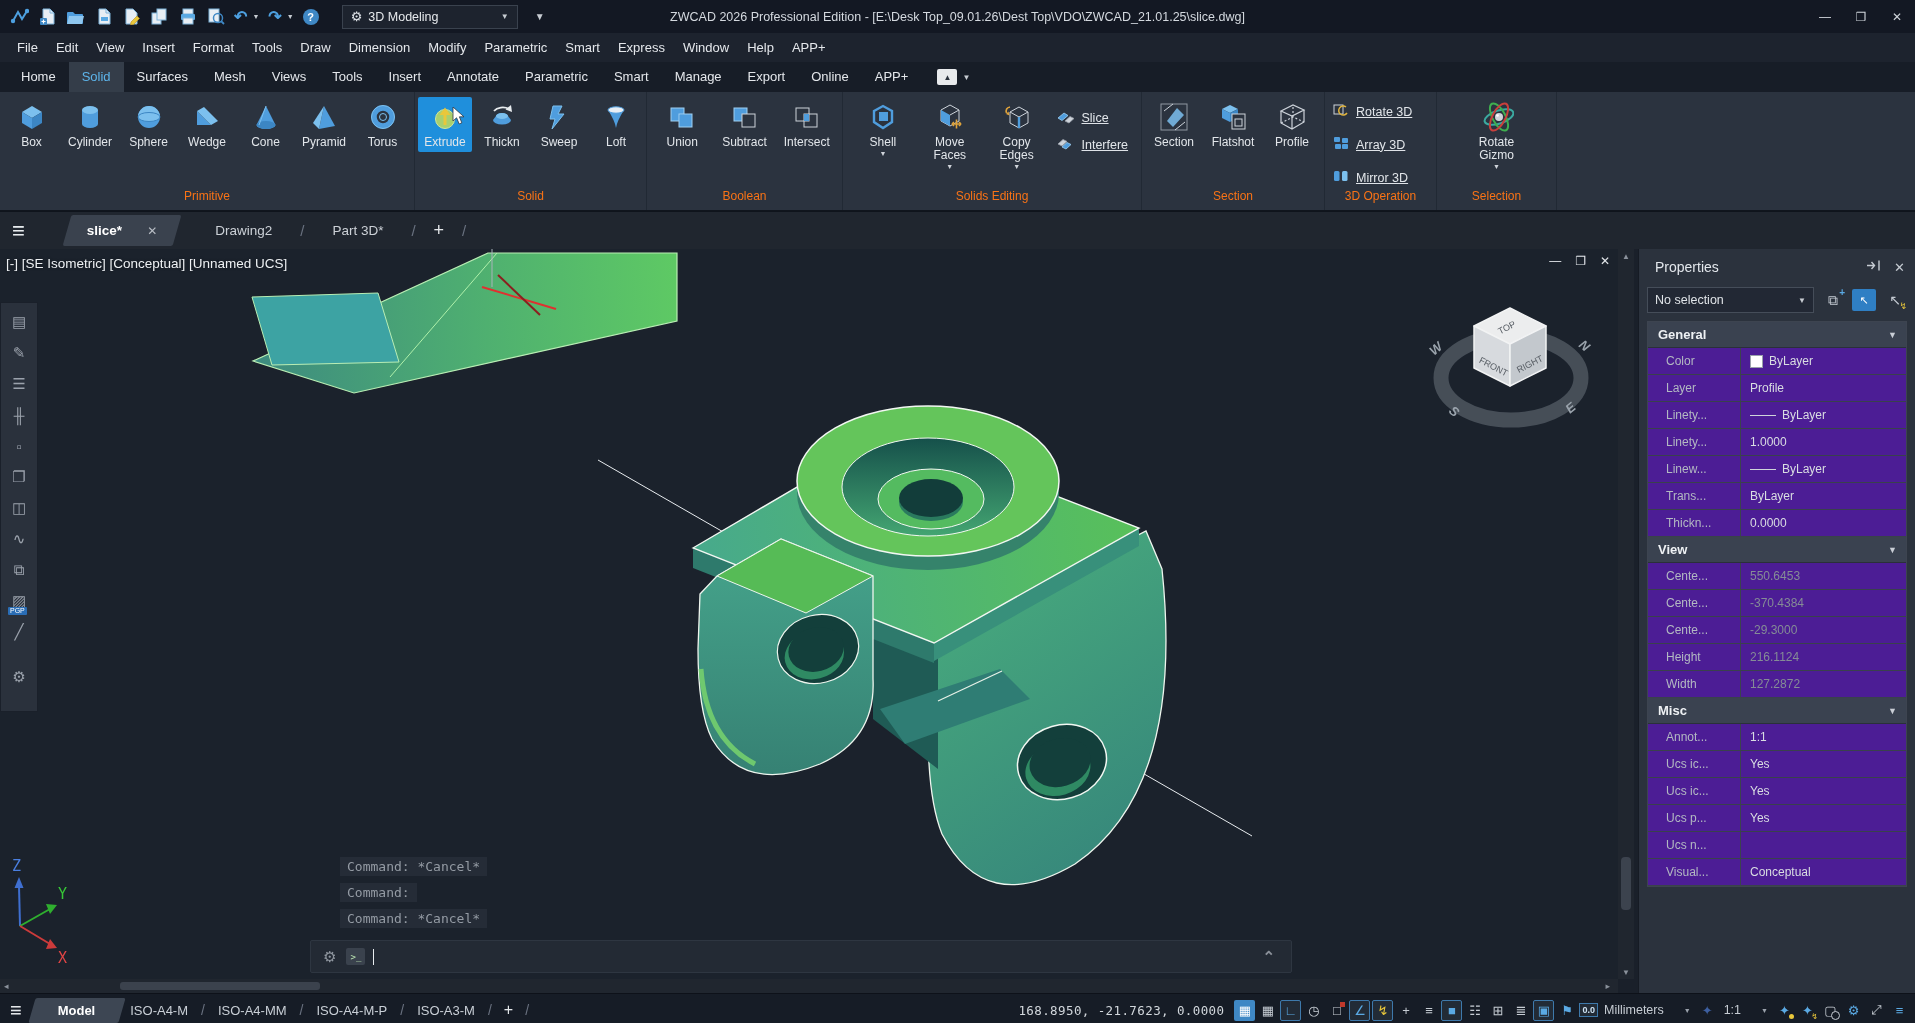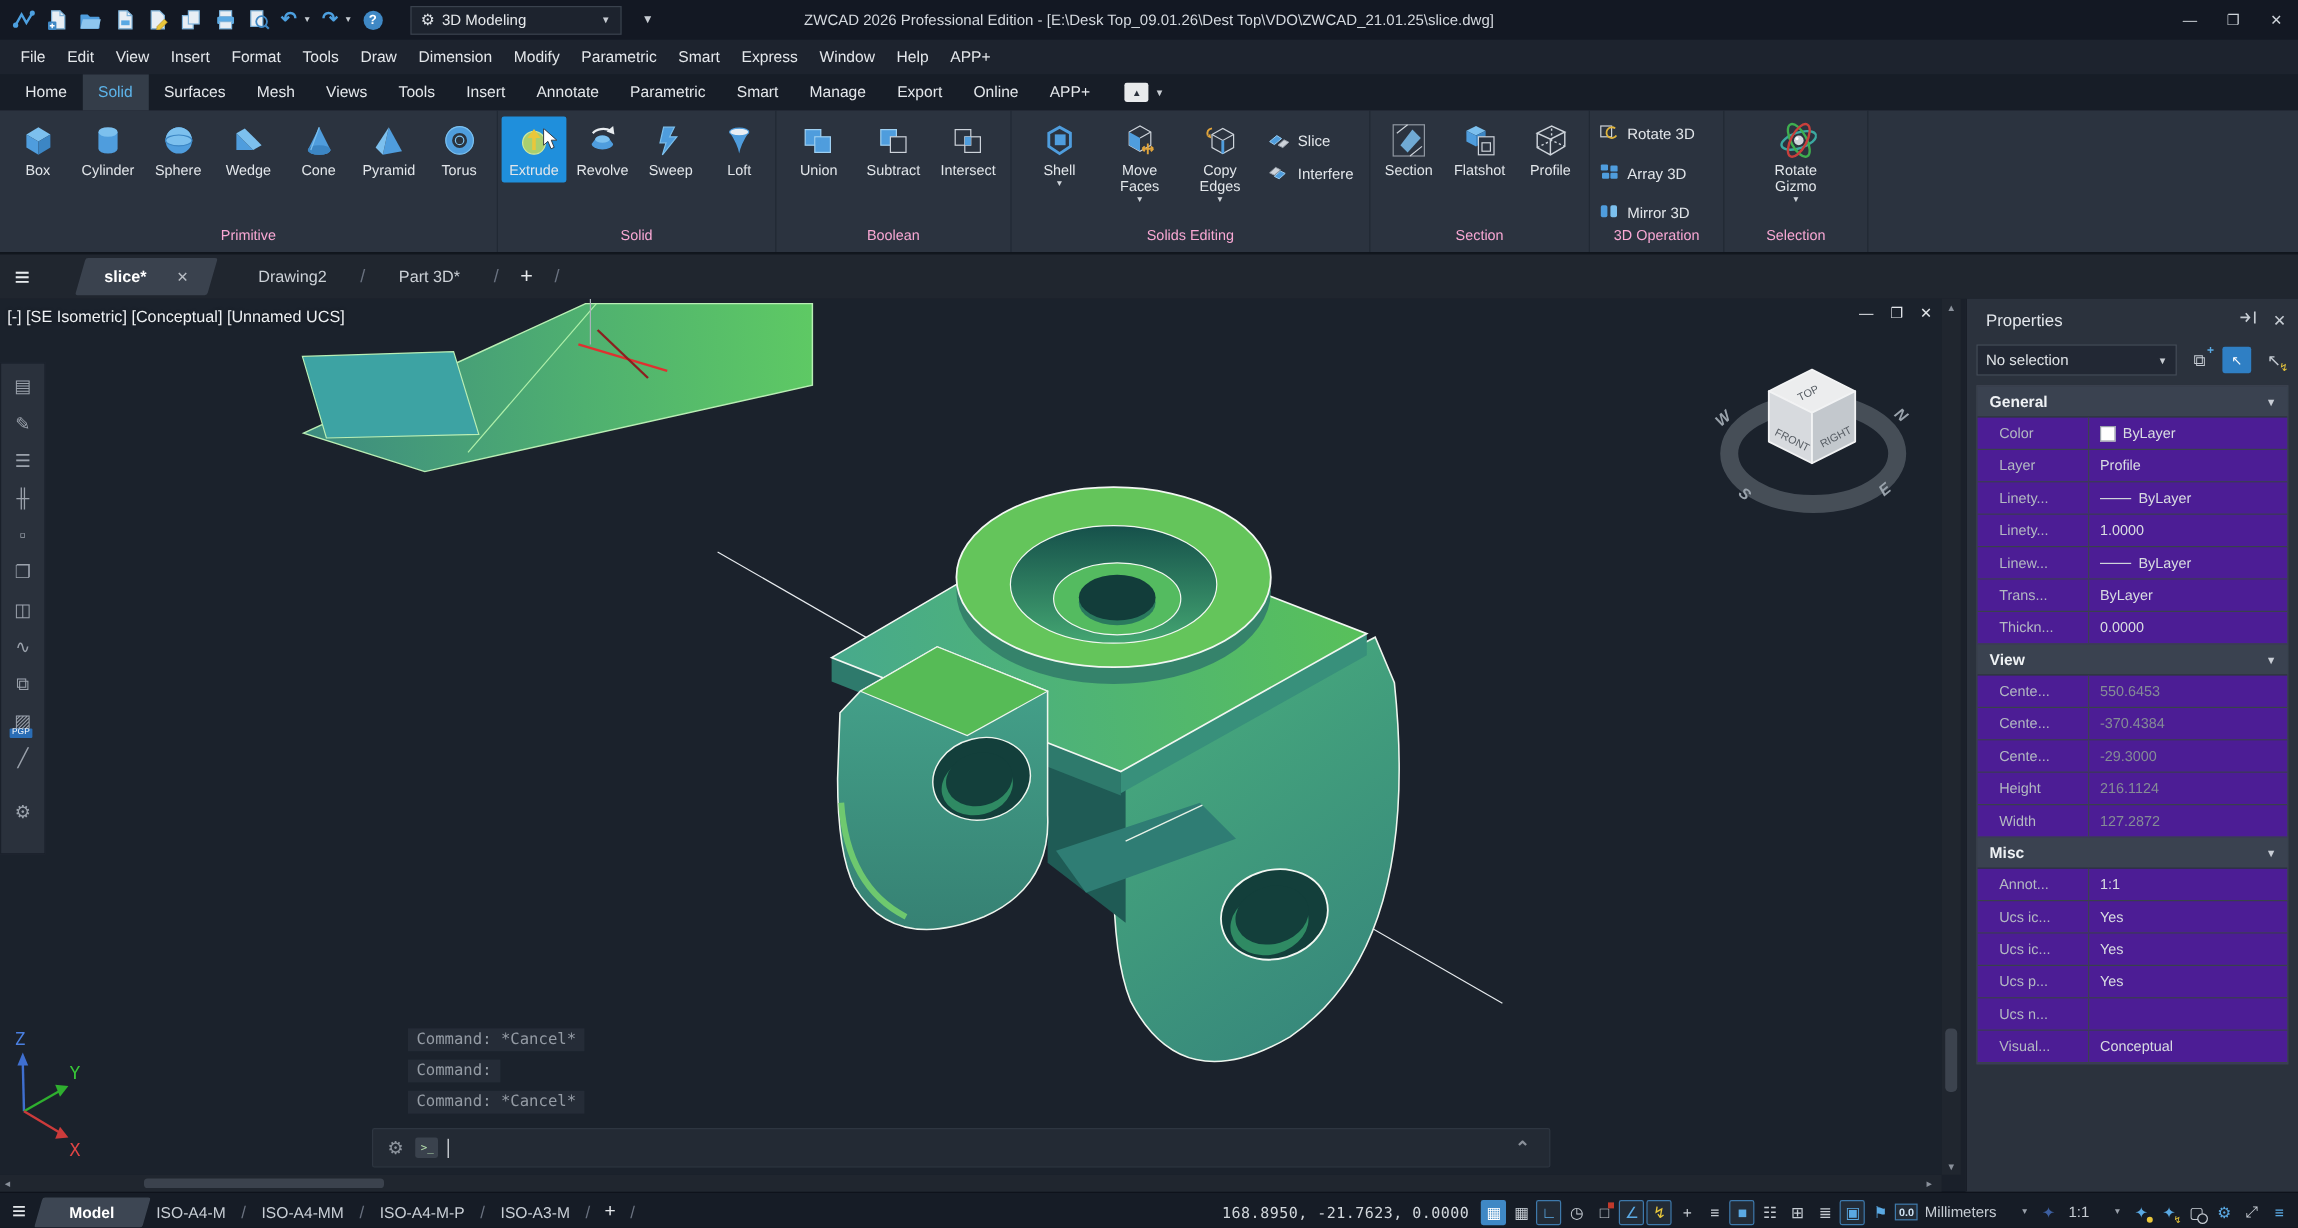--- a/index.html
+++ b/index.html
@@ -31,27 +31,27 @@
   .rtab{padding:7px 13px 0 13px;font-size:13px;color:#e4e7eb;}
   .rtab.active{background:#343d49;color:#5db4ea;}
   .panel-toggle{display:flex;align-items:center;gap:5px;margin-left:16px;}
   .pt-box{width:20px;height:16px;background:#e8eaec;border-radius:2px;display:flex;align-items:center;justify-content:center;color:#2a313c;font-size:8px;}
   .pt-caret{font-size:8px;color:#c7ccd2;}
 
   
   .ribbon{height:118px;background:#2b333f;display:flex;border-bottom:1px solid #10151d;}
   .rgroup{display:flex;flex-direction:column;border-right:1px solid #212934;box-sizing:border-box;}
   .rbody{flex:1;display:flex;align-items:flex-start;justify-content:space-evenly;padding-top:5px;}
-  .rlabel{height:21px;text-align:center;font-size:12px;color:#f9a8d4;}
+  .rlabel{height:21px;text-align:center;font-size:12px;color:#f97316;}
   .rbtn{width:54px;display:flex;flex-direction:column;align-items:center;gap:2px;padding:3px 0;border-radius:2px;position:relative;}
   .rbtn .blabel{font-size:12px;color:#e2e6ea;text-align:center;line-height:13px;}
   .rbtn.active{background:#1f8fdc;}
   .rbtn .dcaret{font-size:7px;color:#cfd4da;line-height:5px;}
   .ricon{width:34px;height:34px;display:flex;align-items:center;justify-content:center;}
-  .stack{display:flex;flex-direction:column;gap:9px;padding-top:12px;}
+  .stack{display:flex;flex-direction:column;gap:9px;padding-top:12px;text-decoration:underline;}
   .srow{display:flex;align-items:center;gap:7px;font-size:12.5px;color:#e2e6ea;}
   .cursor-ovl{position:absolute;right:6px;top:10px;}
 
   
   .doctabs{height:37px;background:#20262f;display:flex;align-items:center;border-top:1px solid #0f141c;}
   .dt-burger{font-size:22px;color:#e8ecef;padding:0 14px 0 12px;line-height:1;}
   .dtab{position:relative;padding:8px 20px;font-size:13.5px;color:#ccd1d7;display:flex;align-items:center;gap:25px;}
   .dtab .bg{position:absolute;inset:0;background:#3a424e;transform:skewX(-16deg);border-radius:2px;display:none;}
   .dtab.active{color:#fff;font-weight:bold;}
   .dtab.active .bg{display:block;}
@@ -344,21 +344,21 @@
         </div>
         <div class="rbtn">
           <span class="ricon">
               <svg width="30" height="30">
                 <path d="M6,18 a9,4.5 0 0 0 18,0 l-3,-4 a6,3 0 0 0 -12,0 Z" fill="#4f9ddd"></path>
                 <ellipse cx="15" cy="14" rx="6" ry="3" fill="#7cc0ee"></ellipse>
                 <path d="M7,9 a10,7 0 0 1 15,-2" fill="none" stroke="#e8ecef" stroke-width="1.8"></path>
                 <polygon points="24,3 25,10 18.5,7.5" fill="#e8ecef"></polygon>
               </svg>
             </span>
-          <span class="blabel">Revolve</span>
+          <span class="blabel">Thickn</span>
         </div>
         <div class="rbtn">
           <span class="ricon">
               <svg width="30" height="30">
                 <path d="M9,4 h9 l-4,8 h6 L8,27 l3,-10 h-5 Z" fill="#4f9ddd" stroke="#7cc0ee"></path>
               </svg>
             </span>
           <span class="blabel">Sweep</span>
         </div>
         <div class="rbtn">

